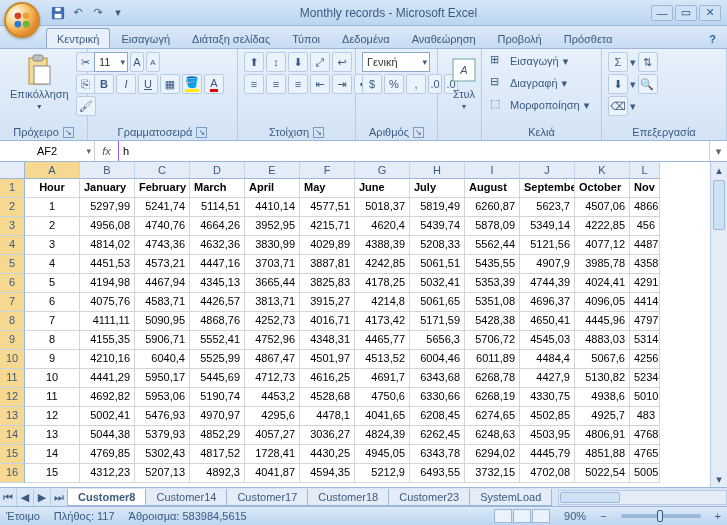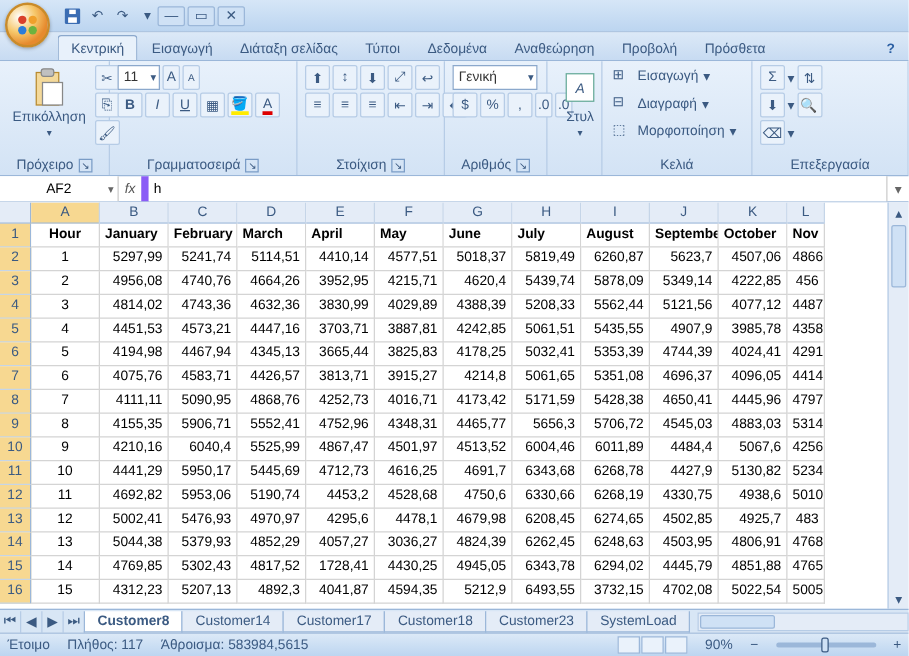--- a/index.html
+++ b/index.html
@@ -34,21 +34,21 @@
 .sm-btn.narrow { width:14px; }
 .combo { height:20px; border:1px solid #8ba8cc; background:#fff; display:flex; align-items:center; padding:0 14px 0 4px; position:relative; color:#333; min-width:50px; }
 .combo::after { content:"▾"; position:absolute; right:2px; color:#3b5a82; font-size:9px; }
 .cell-menu { display:flex; align-items:center; gap:4px; color:#3b5a82; padding:1px 2px; }
 .cell-menu .ico { width:16px; height:16px; }
 
 
 .fx-row { height:21px; border-bottom:1px solid #9bb7d9; display:flex; align-items:stretch; }
 .namebox { width:95px; border-right:1px solid #ccc; display:flex; align-items:center; justify-content:center; background:#fff; position:relative; }
 .namebox::after { content:"▾"; position:absolute; right:3px; color:#666; font-size:9px; }
-.fx-ico { width:24px; display:flex; align-items:center; justify-content:center; color:#555; font-style:italic; border-right:6px solid #8b5cf6; }
+.fx-ico { width:24px; display:flex; align-items:center; justify-content:center; color:#555; font-style:italic; border-right:1px solid #8b5cf6; }
 .fx-input { flex:1; padding:0 4px; display:flex; align-items:center; background:#fff; }
 .fx-expand { width:18px; border-left:1px solid #ccc; display:flex; align-items:center; justify-content:center; color:#666; }
 
 
 .grid-wrap { position:absolute; top:162px; bottom:38px; left:0; right:0; overflow:hidden; background:#fff; }
 .grid { display:grid; grid-template-columns: 25px repeat(11, 55px) 30px; }
 .corner { background:#e4ecf7; border-right:1px solid #9bb7d9; border-bottom:1px solid #9bb7d9; }
 .colhead { background:#e4ecf7; border-right:1px solid #c5d5e8; border-bottom:1px solid #9bb7d9; text-align:center; padding:2px 0; color:#3b5a82; }
 .rowhead { background:#e4ecf7; border-right:1px solid #9bb7d9; border-bottom:1px solid #c5d5e8; text-align:center; color:#3b5a82; padding:2px 0; }
 .cell { border-right:1px solid #d4d4d4; border-bottom:1px solid #d4d4d4; padding:2px 4px; text-align:right; white-space:nowrap; overflow:hidden; font-size:11px; height:19px; }
@@ -96,20 +96,21 @@
         <svg width="14" height="14" viewBox="0 0 16 16">
           <rect x="1" y="1" width="14" height="14" fill="#3b6db3" rx="1"></rect>
           <rect x="4" y="9" width="8" height="5" fill="#fff"></rect>
           <rect x="5" y="2" width="6" height="4" fill="#fff"></rect>
         </svg>
       </span>
     <span class="qat-ico">↶</span>
     <span class="qat-ico">↷</span>
     <span class="qat-ico">▾</span>
   </div>
+  <div class="title">Monthly records - Microsoft Excel</div>
   <div class="win-btns">
     <div class="win-btn">—</div>
     <div class="win-btn">▭</div>
     <div class="win-btn">✕</div>
   </div>
 </div>
 
 <div class="tabs">
   <div class="tab active">Κεντρική</div>
   <div class="tab">Εισαγωγή</div>
@@ -460,21 +461,21 @@
       <div class="cell" style="">4330,75</div>
       <div class="cell" style="">4938,6</div>
       <div class="cell" style="">5010</div>
       <div class="rowhead hl">13</div>
       <div class="cell" style="text-align:center">12</div>
       <div class="cell" style="">5002,41</div>
       <div class="cell" style="">5476,93</div>
       <div class="cell" style="">4970,97</div>
       <div class="cell" style="">4295,6</div>
       <div class="cell" style="">4478,1</div>
-      <div class="cell" style="">4679,98</div>
+      <div class="cell" style="">4041,65</div>
       <div class="cell" style="">6208,45</div>
       <div class="cell" style="">6274,65</div>
       <div class="cell" style="">4502,85</div>
       <div class="cell" style="">4925,7</div>
       <div class="cell" style="">483</div>
       <div class="rowhead hl">14</div>
       <div class="cell" style="text-align:center">13</div>
       <div class="cell" style="">5044,38</div>
       <div class="cell" style="">5379,93</div>
       <div class="cell" style="">4852,29</div>

